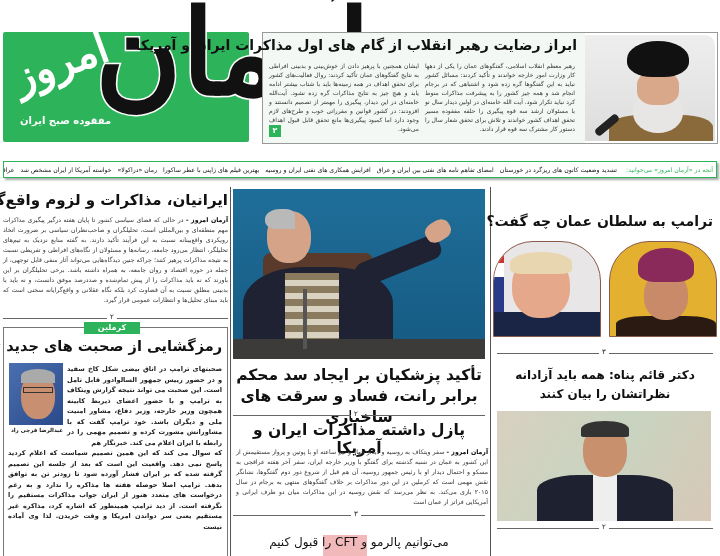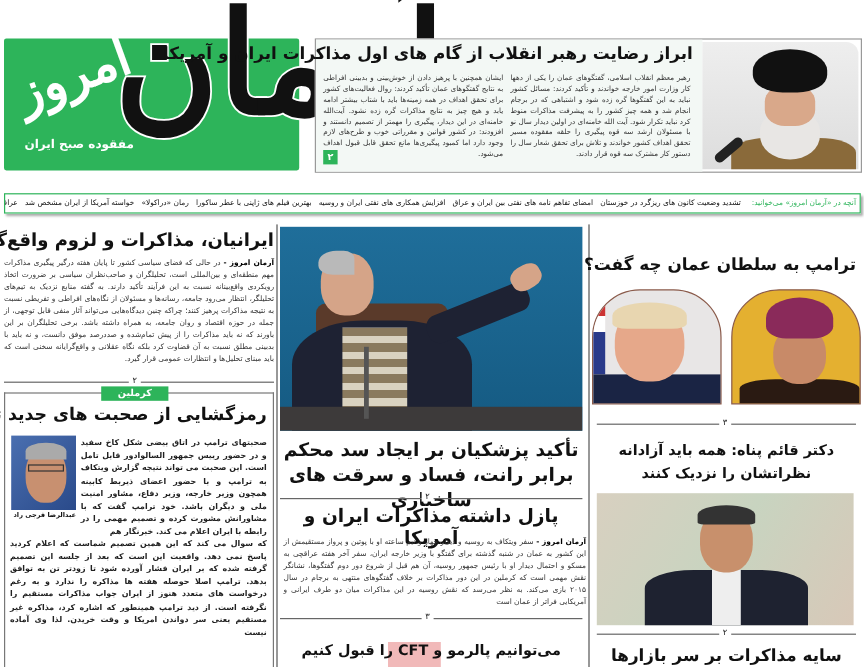--- a/index.html
+++ b/index.html
@@ -63,21 +63,21 @@
   .p-hair { position: absolute; left: 32px; top: 20px; width: 30px; height: 20px; background: #b9b9b9; border-radius: 50% 30% 0 40%; }
   .p-arm { position: absolute; left: 120px; top: 60px; width: 90px; height: 24px; background: #1e2233; transform: rotate(-22deg); border-radius: 10px; }
   .p-hand { position: absolute; left: 192px; top: 32px; width: 26px; height: 20px; background: #d5a488; border-radius: 40%; transform: rotate(-30deg); }
   .p-desk { position: absolute; left: 0; top: 150px; width: 252px; height: 20px; background: #3d3a3a; }
   .p-mic { position: absolute; left: 70px; top: 100px; width: 4px; height: 60px; background: #555; }
   .mh1 { position: absolute; left: 0; width: 252px; top: 180px; font-size: 15.5px; font-weight: bold; text-align: center; line-height: 21px; }
   .mh2 { position: absolute; left: 0; width: 252px; top: 236px; font-size: 15.5px; font-weight: bold; text-align: center; }
   .mt { position: absolute; right: 0; top: 262px; width: 252px; font-size: 6.2px; line-height: 10px; color: #333; text-align: justify; }
   .mt b { color: #000; }
   .mkicker { position: absolute; left: 0; width: 252px; top: 336px; font-size: 8px; text-align: center; color: #333; }
-  .mh3 { position: absolute; left: 0; width: 252px; top: 350px; font-size: 12px; font-weight: bold; text-align: center; }
+  .mh3 { position: absolute; left: 0; width: 252px; top: 350px; font-size: 12px; font-weight: normal; text-align: center; }
   .mh3-bg { position: absolute; left: 90px; top: 350px; width: 44px; height: 21px; background: #e88a8a; opacity: .6; }
 
   
   .col-right { position: absolute; left: 493px; top: 201px; width: 224px; height: 371px; }
   .rh1 { position: absolute; right: 4px; top: 12px; font-size: 14px; font-weight: bold; white-space: nowrap; }
   .rph { position: absolute; top: 40px; width: 108px; height: 96px; overflow: hidden; border-radius: 40px 40px 0 0; border: 1px solid #8a5a4a; }
   .rph.trump { left: 0; background: #e8e6e6; }
   .rph.sultan { right: 0; background: #e4b030; }
   .t-face { position: absolute; left: 18px; top: 14px; width: 58px; height: 62px; background: #e6a88a; border-radius: 45%; }
   .t-hair { position: absolute; left: 16px; top: 10px; width: 62px; height: 22px; background: #e8d6b0; border-radius: 50% 50% 20% 20%; }
@@ -190,23 +190,22 @@
       <div class="t-face"></div>
       <div class="t-hair"></div>
   </div>
   <div class="rph sultan">
     <div class="s-robe"></div>
       <div class="s-face"></div>
       <div class="s-turban"></div>
   </div>
   <div class="sep" style="left:4px; top:152px; width:216px;"></div>
   <div class="sep-num" style="left:106px; top:147px;">۳</div>
-  <div class="rh2">دکتر قائم پناه: همه باید آزادانه نظراتشان را نزدیک کنند</div>
+  <div class="rh2">دکتر قائم پناه: همه باید آزادانه نظراتشان را بیان کنند</div>
   <div class="rph2">
     <div class="g-suit"></div>
       <div class="g-shirt"></div>
       <div class="g-head"></div>
       <div class="g-hair"></div>
   </div>
   <div class="sep" style="left:4px; top:327px; width:216px;"></div>
   <div class="sep-num" style="left:106px; top:322px;">۲</div>
-  <div class="rh3">سایه مذاکرات بر سر بازارها</div>
 </div>
 
 </body></html>

